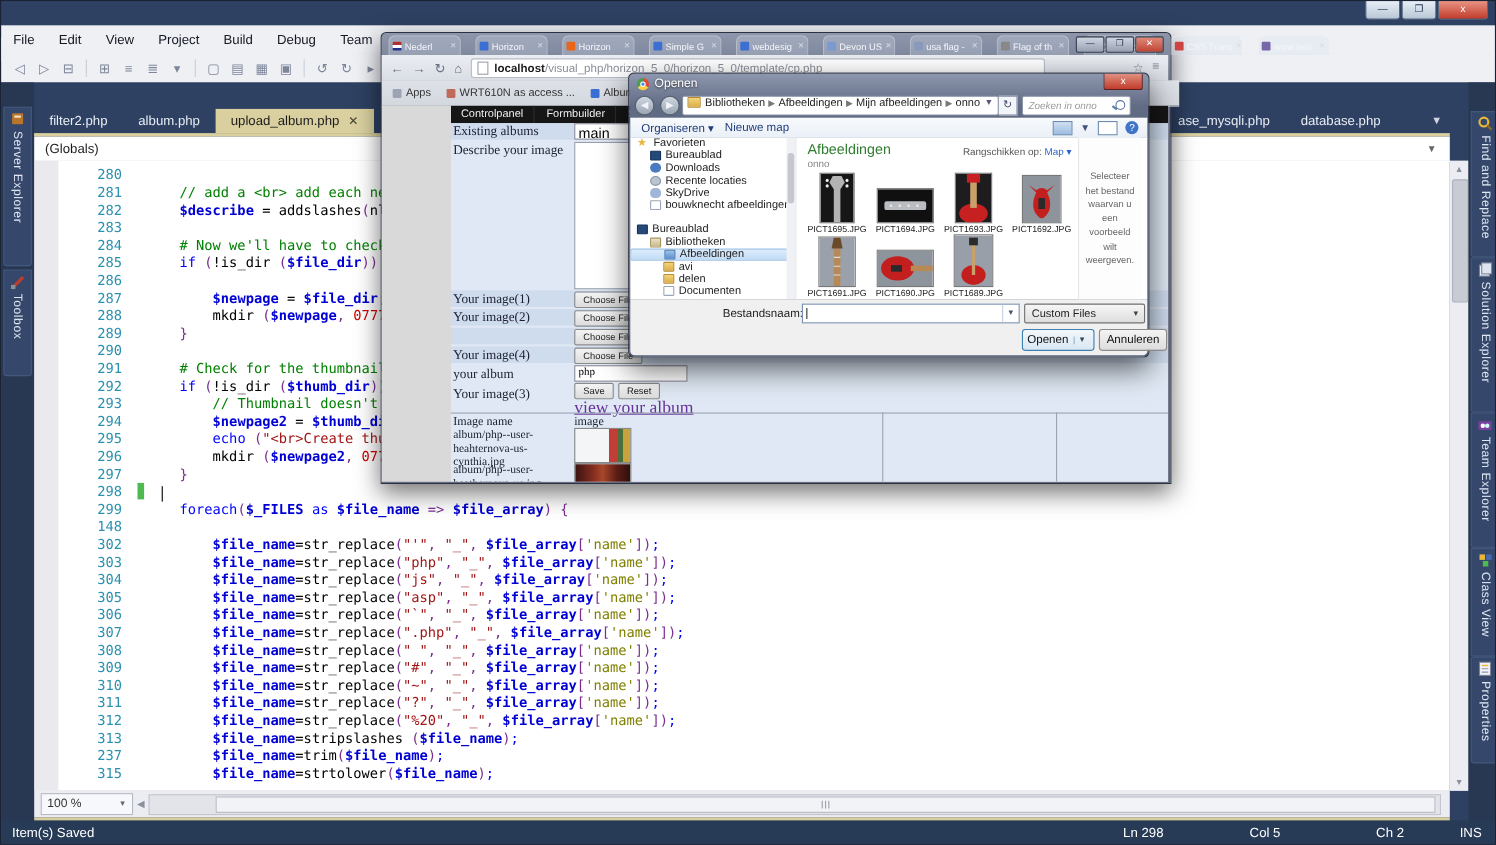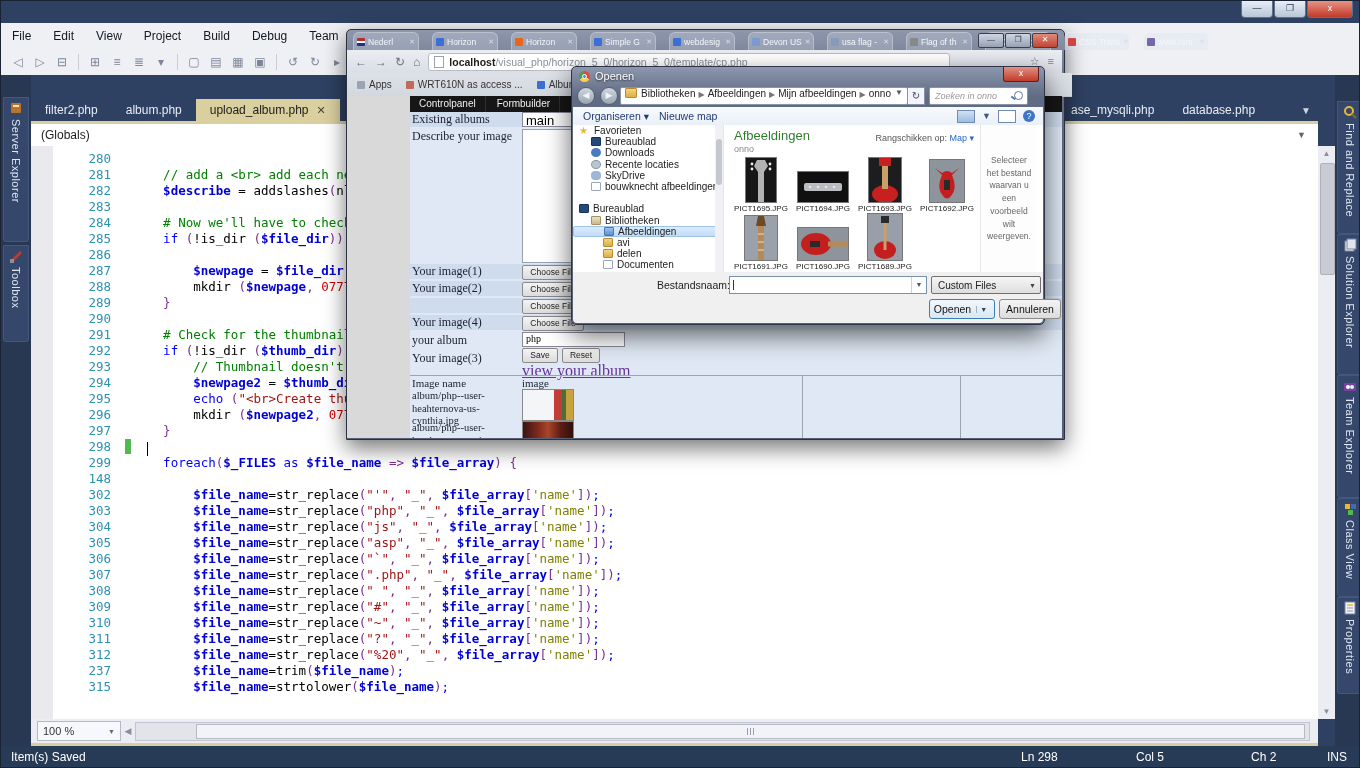--- a/index.html
+++ b/index.html
@@ -288,20 +288,21 @@
         <div class="crow"><span class="ln">303</span><span class="chg"></span><code><span class="tk-e">        </span><span class="tk-v">$file_name</span><span class="tk-e">=</span><span class="tk-f">str_replace</span><span class="tk-p">(</span><span class="tk-s">"php"</span><span class="tk-p">,</span><span class="tk-e"> </span><span class="tk-s">"_"</span><span class="tk-p">,</span><span class="tk-e"> </span><span class="tk-v">$file_array</span><span class="tk-p">[</span><span class="tk-q">'name'</span><span class="tk-p">])</span><span class="tk-k">;</span></code></div>
         <div class="crow"><span class="ln">304</span><span class="chg"></span><code><span class="tk-e">        </span><span class="tk-v">$file_name</span><span class="tk-e">=</span><span class="tk-f">str_replace</span><span class="tk-p">(</span><span class="tk-s">"js"</span><span class="tk-p">,</span><span class="tk-e"> </span><span class="tk-s">"_"</span><span class="tk-p">,</span><span class="tk-e"> </span><span class="tk-v">$file_array</span><span class="tk-p">[</span><span class="tk-q">'name'</span><span class="tk-p">])</span><span class="tk-k">;</span></code></div>
         <div class="crow"><span class="ln">305</span><span class="chg"></span><code><span class="tk-e">        </span><span class="tk-v">$file_name</span><span class="tk-e">=</span><span class="tk-f">str_replace</span><span class="tk-p">(</span><span class="tk-s">"asp"</span><span class="tk-p">,</span><span class="tk-e"> </span><span class="tk-s">"_"</span><span class="tk-p">,</span><span class="tk-e"> </span><span class="tk-v">$file_array</span><span class="tk-p">[</span><span class="tk-q">'name'</span><span class="tk-p">])</span><span class="tk-k">;</span></code></div>
         <div class="crow"><span class="ln">306</span><span class="chg"></span><code><span class="tk-e">        </span><span class="tk-v">$file_name</span><span class="tk-e">=</span><span class="tk-f">str_replace</span><span class="tk-p">(</span><span class="tk-s">"`"</span><span class="tk-p">,</span><span class="tk-e"> </span><span class="tk-s">"_"</span><span class="tk-p">,</span><span class="tk-e"> </span><span class="tk-v">$file_array</span><span class="tk-p">[</span><span class="tk-q">'name'</span><span class="tk-p">])</span><span class="tk-k">;</span></code></div>
         <div class="crow"><span class="ln">307</span><span class="chg"></span><code><span class="tk-e">        </span><span class="tk-v">$file_name</span><span class="tk-e">=</span><span class="tk-f">str_replace</span><span class="tk-p">(</span><span class="tk-s">".php"</span><span class="tk-p">,</span><span class="tk-e"> </span><span class="tk-s">"_"</span><span class="tk-p">,</span><span class="tk-e"> </span><span class="tk-v">$file_array</span><span class="tk-p">[</span><span class="tk-q">'name'</span><span class="tk-p">])</span><span class="tk-k">;</span></code></div>
         <div class="crow"><span class="ln">308</span><span class="chg"></span><code><span class="tk-e">        </span><span class="tk-v">$file_name</span><span class="tk-e">=</span><span class="tk-f">str_replace</span><span class="tk-p">(</span><span class="tk-s">" "</span><span class="tk-p">,</span><span class="tk-e"> </span><span class="tk-s">"_"</span><span class="tk-p">,</span><span class="tk-e"> </span><span class="tk-v">$file_array</span><span class="tk-p">[</span><span class="tk-q">'name'</span><span class="tk-p">])</span><span class="tk-k">;</span></code></div>
         <div class="crow"><span class="ln">309</span><span class="chg"></span><code><span class="tk-e">        </span><span class="tk-v">$file_name</span><span class="tk-e">=</span><span class="tk-f">str_replace</span><span class="tk-p">(</span><span class="tk-s">"#"</span><span class="tk-p">,</span><span class="tk-e"> </span><span class="tk-s">"_"</span><span class="tk-p">,</span><span class="tk-e"> </span><span class="tk-v">$file_array</span><span class="tk-p">[</span><span class="tk-q">'name'</span><span class="tk-p">])</span><span class="tk-k">;</span></code></div>
         <div class="crow"><span class="ln">310</span><span class="chg"></span><code><span class="tk-e">        </span><span class="tk-v">$file_name</span><span class="tk-e">=</span><span class="tk-f">str_replace</span><span class="tk-p">(</span><span class="tk-s">"~"</span><span class="tk-p">,</span><span class="tk-e"> </span><span class="tk-s">"_"</span><span class="tk-p">,</span><span class="tk-e"> </span><span class="tk-v">$file_array</span><span class="tk-p">[</span><span class="tk-q">'name'</span><span class="tk-p">])</span><span class="tk-k">;</span></code></div>
         <div class="crow"><span class="ln">311</span><span class="chg"></span><code><span class="tk-e">        </span><span class="tk-v">$file_name</span><span class="tk-e">=</span><span class="tk-f">str_replace</span><span class="tk-p">(</span><span class="tk-s">"?"</span><span class="tk-p">,</span><span class="tk-e"> </span><span class="tk-s">"_"</span><span class="tk-p">,</span><span class="tk-e"> </span><span class="tk-v">$file_array</span><span class="tk-p">[</span><span class="tk-q">'name'</span><span class="tk-p">])</span><span class="tk-k">;</span></code></div>
         <div class="crow"><span class="ln">312</span><span class="chg"></span><code><span class="tk-e">        </span><span class="tk-v">$file_name</span><span class="tk-e">=</span><span class="tk-f">str_replace</span><span class="tk-p">(</span><span class="tk-s">"%20"</span><span class="tk-p">,</span><span class="tk-e"> </span><span class="tk-s">"_"</span><span class="tk-p">,</span><span class="tk-e"> </span><span class="tk-v">$file_array</span><span class="tk-p">[</span><span class="tk-q">'name'</span><span class="tk-p">])</span><span class="tk-k">;</span></code></div>
+        <div class="crow"><span class="ln">313</span><span class="chg"></span><code><span class="tk-e">        </span><span class="tk-v">$file_name</span><span class="tk-e">=</span><span class="tk-f">stripslashes</span><span class="tk-e"> </span><span class="tk-p">(</span><span class="tk-v">$file_name</span><span class="tk-p">)</span><span class="tk-k">;</span></code></div>
         <div class="crow"><span class="ln">237</span><span class="chg"></span><code><span class="tk-e">        </span><span class="tk-v">$file_name</span><span class="tk-e">=</span><span class="tk-f">trim</span><span class="tk-p">(</span><span class="tk-v">$file_name</span><span class="tk-p">)</span><span class="tk-k">;</span></code></div>
         <div class="crow"><span class="ln">315</span><span class="chg"></span><code><span class="tk-e">        </span><span class="tk-v">$file_name</span><span class="tk-e">=</span><span class="tk-f">strtolower</span><span class="tk-p">(</span><span class="tk-v">$file_name</span><span class="tk-p">)</span><span class="tk-k">;</span></code></div>
       </div>
     <div class="caret"></div>
   </div>
 
   <div class="abs vscroll">
     <div class="sarrow">▲</div>
     <div class="vthumb"></div>
     <div class="sarrow down">▼</div>

